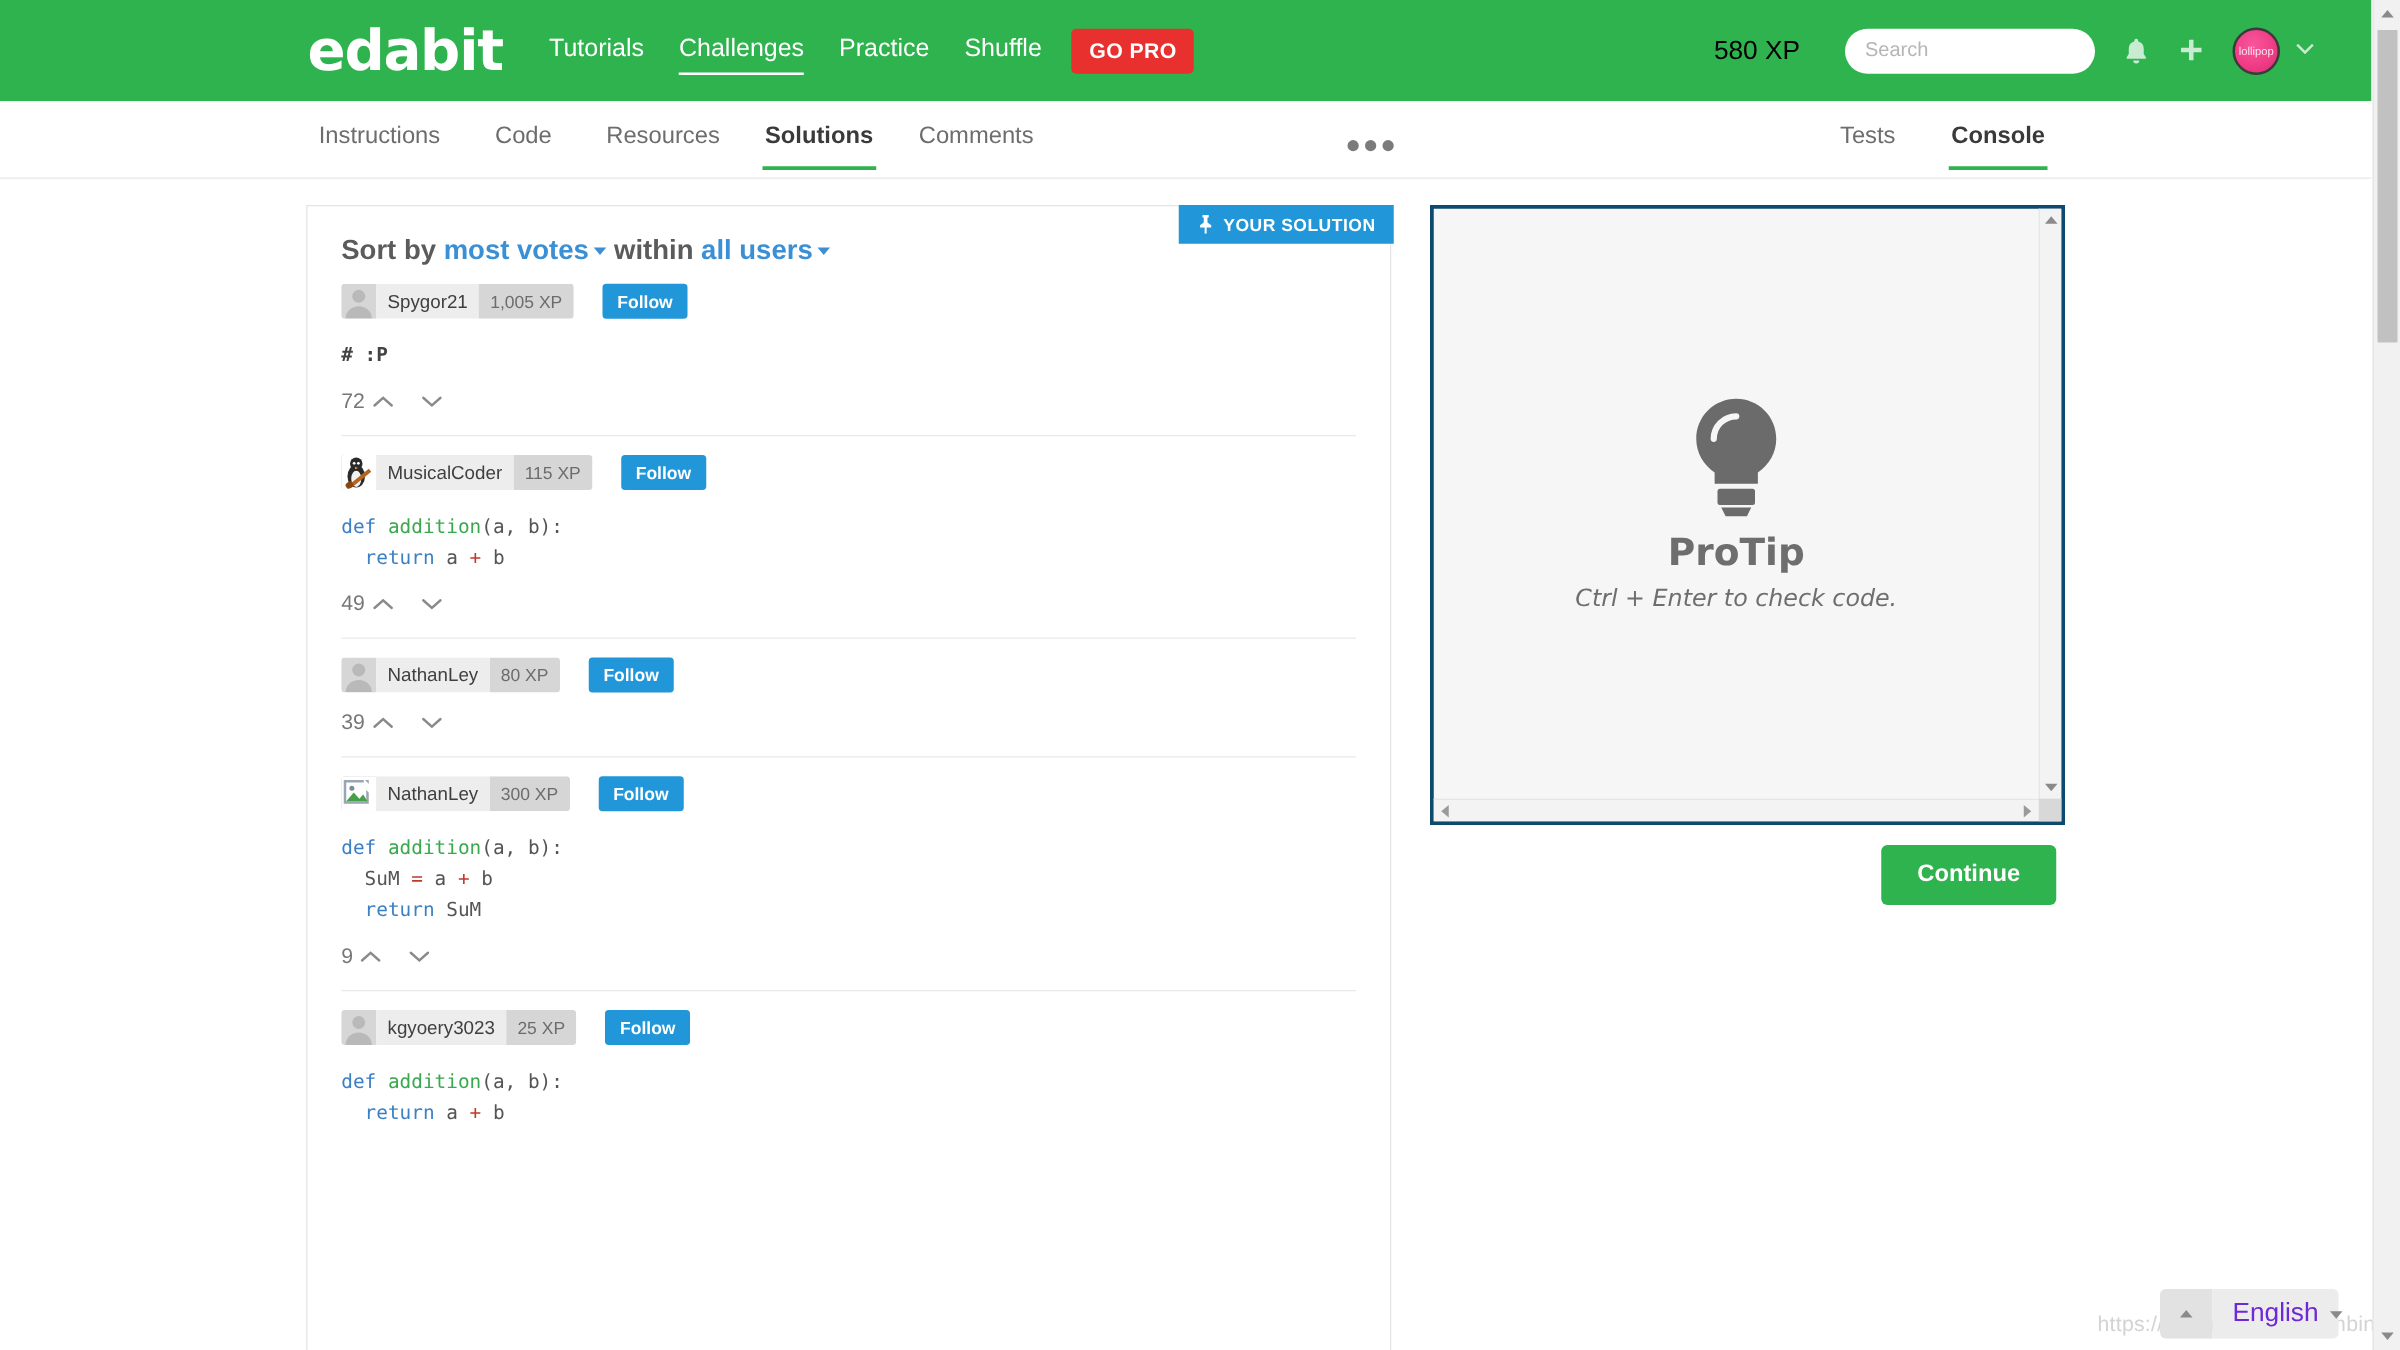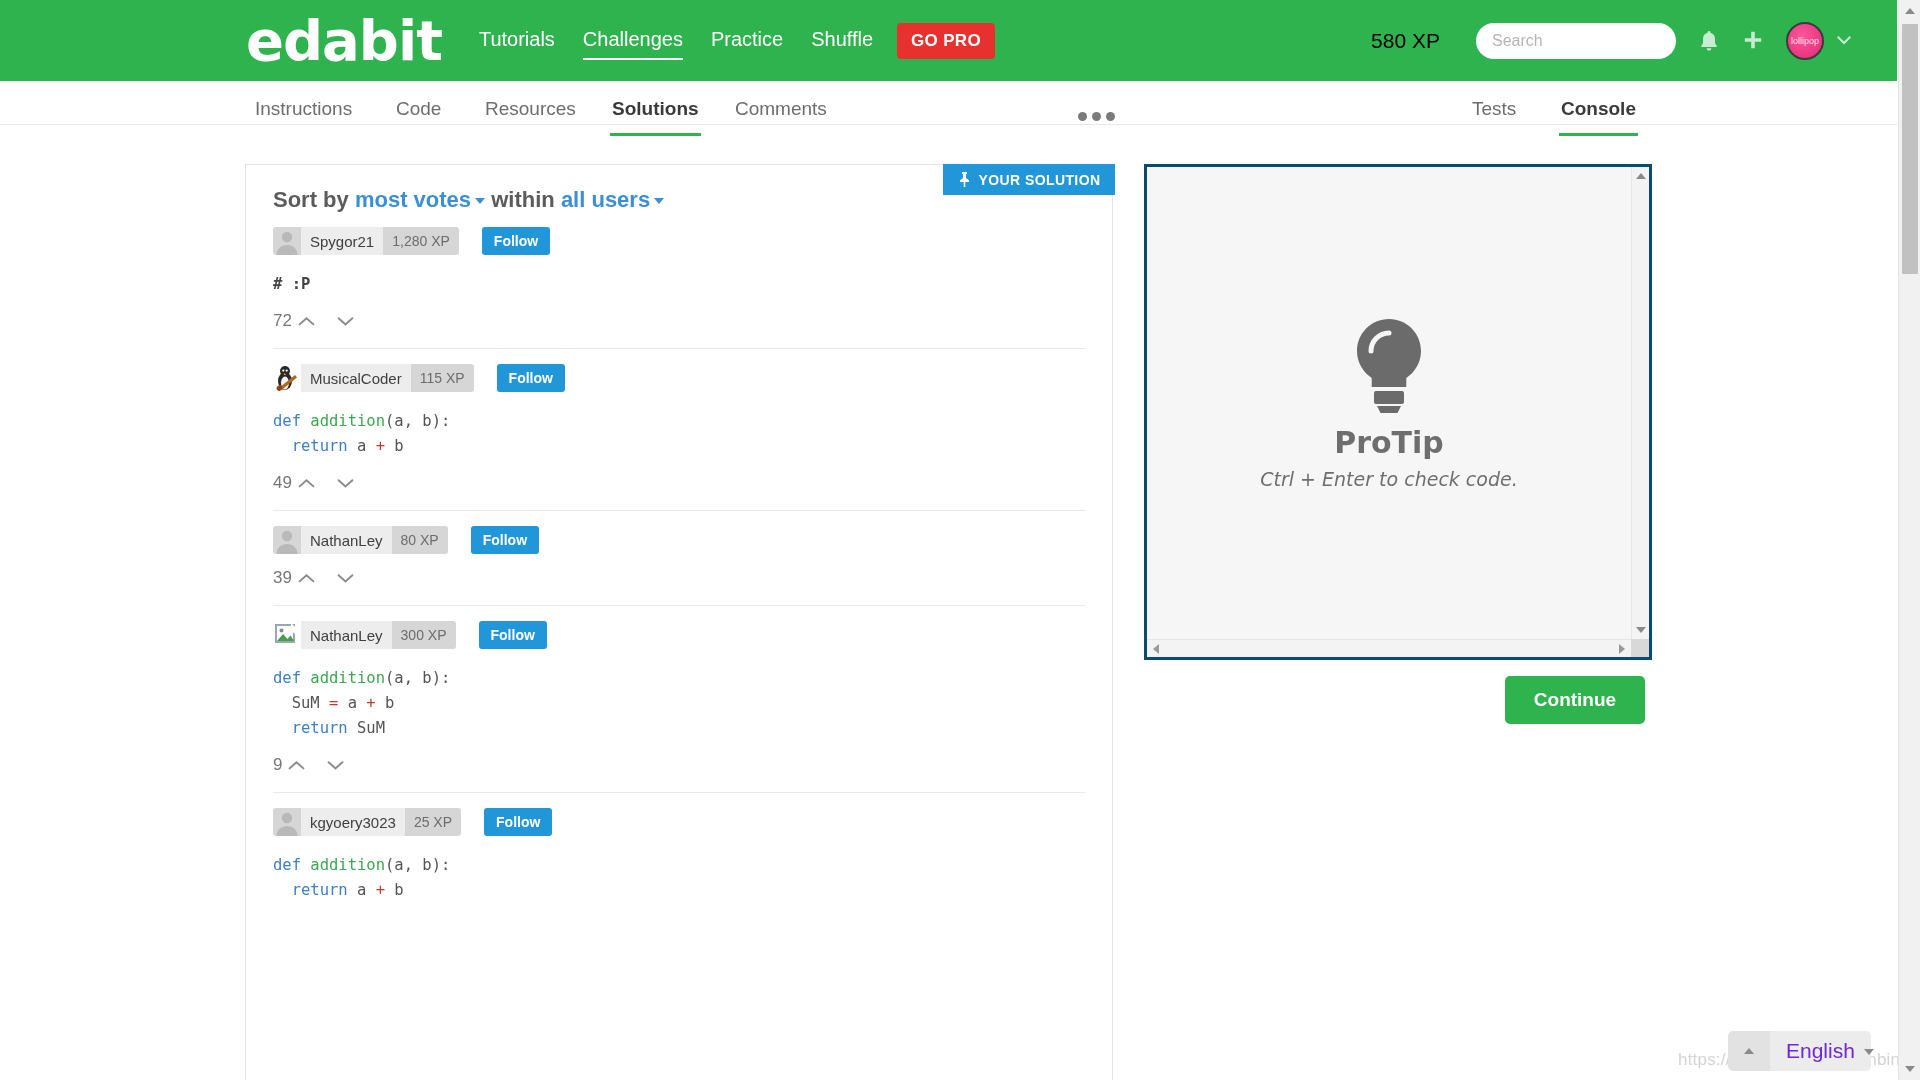--- a/index.html
+++ b/index.html
@@ -39,21 +39,21 @@
 
   
   #topnav {
     position: absolute; top: 0; left: 0;
     width: 1897px; height: 81px;
     background: #2fb34e;
     display: flex; align-items: center;
   }
   #brand {
     margin-left: 246px;
-    font-size: 56px; font-weight: 700; color: #ffffff;
+    font-size: 45px; font-weight: 700; color: #ffffff;
     letter-spacing: -1px; line-height: 1;
     font-family: "DejaVu Sans", sans-serif;
   }
   #navlinks { display: flex; align-items: center; margin-left: 37px; }
   .navlink {
     color: #ffffff; font-size: 20px;
     margin-right: 28px; padding-bottom: 3px;
     white-space: nowrap; position: relative;
     cursor: pointer;
   }
@@ -96,21 +96,21 @@
     font-size: 9px; color: #ffe3ef; overflow: hidden;
     cursor: pointer;
   }
   #caret-down {
     margin-left: 12px; cursor: pointer;
   }
 
   
   #subbar {
     position: absolute; top: 81px; left: 0;
-    width: 1897px; height: 44px;
+    width: 1897px; height: 62px;
     background: #ffffff;
     border-bottom: 1px solid #e7e7e7;
   }
   #subbar .inner { position: relative; height: 100%; }
   .tab {
     position: absolute; top: 17px;
     font-size: 19px; color: #6d6d6d;
     cursor: pointer; white-space: nowrap;
   }
   .tab.active { color: #3a3a3a; font-weight: 700; }
@@ -355,21 +355,21 @@
       <div class="solution">
         <div class="user-row" style="padding-top:14px">
           <div class="user-chip">
             <div class="uc-avatar">
               <svg width="28" height="28" viewBox="0 0 28 28" aria-hidden="true">
                 <circle cx="14" cy="10" r="5.2" fill="#b9b9b9"></circle>
                 <path d="M3.5 28c0-6.1 4.8-10 10.5-10s10.5 3.9 10.5 10z" fill="#b9b9b9"></path>
               </svg>
             </div>
             <div class="uc-name">Spygor21</div>
-            <div class="uc-xp">1,280 XP</div>
+            <div class="uc-xp">1,005 XP</div>
           </div>
           <div class="follow-btn">Follow</div>
         </div>
         <pre class="code"><span class="cm"># :P</span></pre>
         <div class="votes">
           <span>72</span>
           <span class="chev">
             <svg width="17" height="11" viewBox="0 0 17 11" aria-hidden="true">
               <path fill="none" stroke="#8a8a8a" stroke-width="1.9" stroke-linecap="round" d="M1.6 8.4L8.5 2.2l6.9 6.2"></path>
             </svg>

